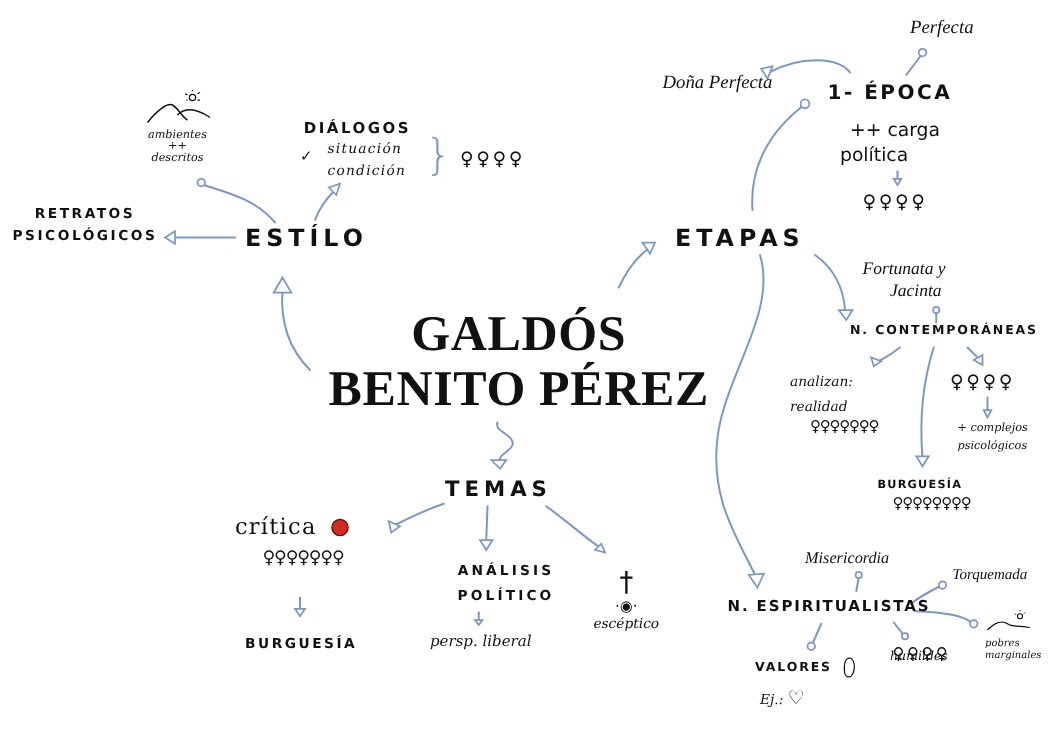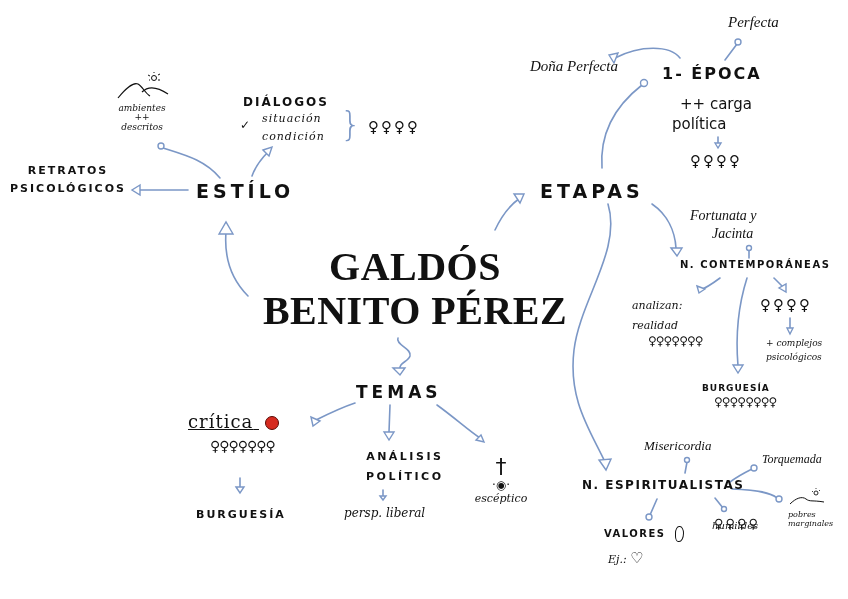--- a/index.html
+++ b/index.html
@@ -183,21 +183,21 @@
     <circle cx="28" cy="5" r="2" fill="none" stroke="#111" stroke-width="0.9"></circle>
     <path d="M24 3 L25 4 M31 3 L32 2 M28 0 L28 1" stroke="#111" stroke-width="0.8"></path>
     <path d="M2 16 C 8 10, 14 8, 18 11 C 22 14, 24 12, 36 14" fill="none" stroke="#111" stroke-width="1"></path>
   </svg>
   <div class="hand" style="font-size:8px; line-height:9px;">pobres</div>
   <div class="hand" style="font-size:8px; line-height:9px;">marginales</div>
 </div>
 
 <div class="abs caps branch" style="left:356px; top:382px; font-size:17px;">TEMAS</div>
 
-<div class="abs" style="left:188px; top:411px; font-size:18px;text-decoration:underline;">
+<div class="abs" style="left:188px; top:411px; font-size:18px;">
   <span class="hand" style="font-style:normal; letter-spacing:1px;">crítica</span>
   <span class="red-dot" style="margin-left:6px; vertical-align:middle;"></span>
 </div>
 <div class="abs crowd" style="left:210px; top:440px; width:52px; white-space:normal; font-size:14px; line-height:12px;">♀♀♀♀♀♀♀</div>
 <div class="abs caps" style="left:196px; top:508px; font-size:11px; letter-spacing:2px;">BURGUESÍA</div>
 
 <div class="abs caps" style="left:366px; top:447px; font-size:11px; letter-spacing:2.5px; line-height:20px; text-align:center;">
   <div>ANÁLISIS</div>
   <div>POLÍTICO</div>
 </div>

